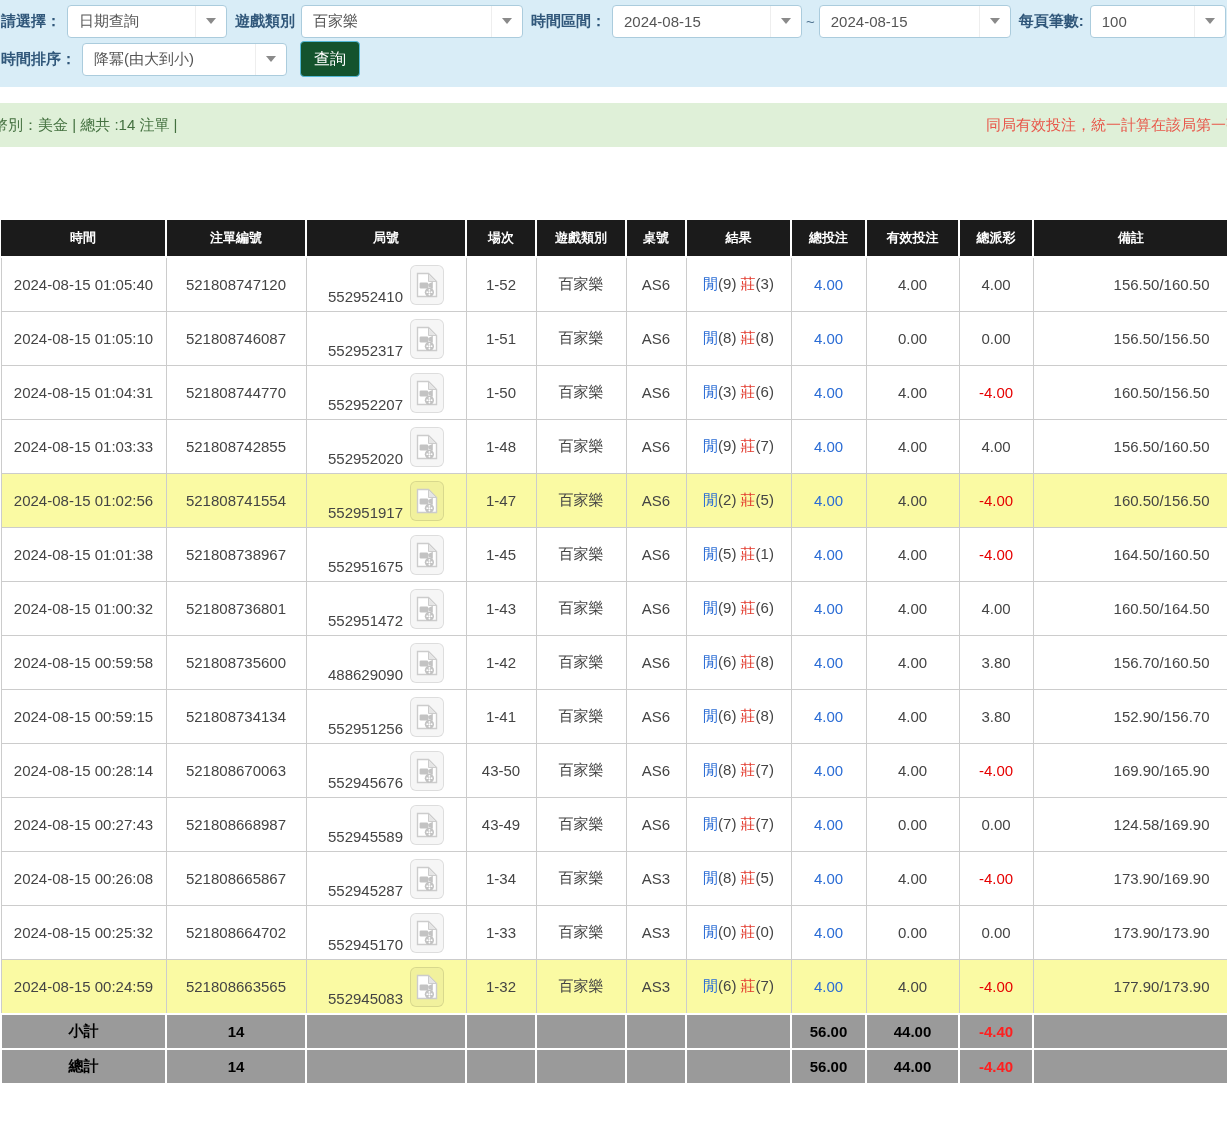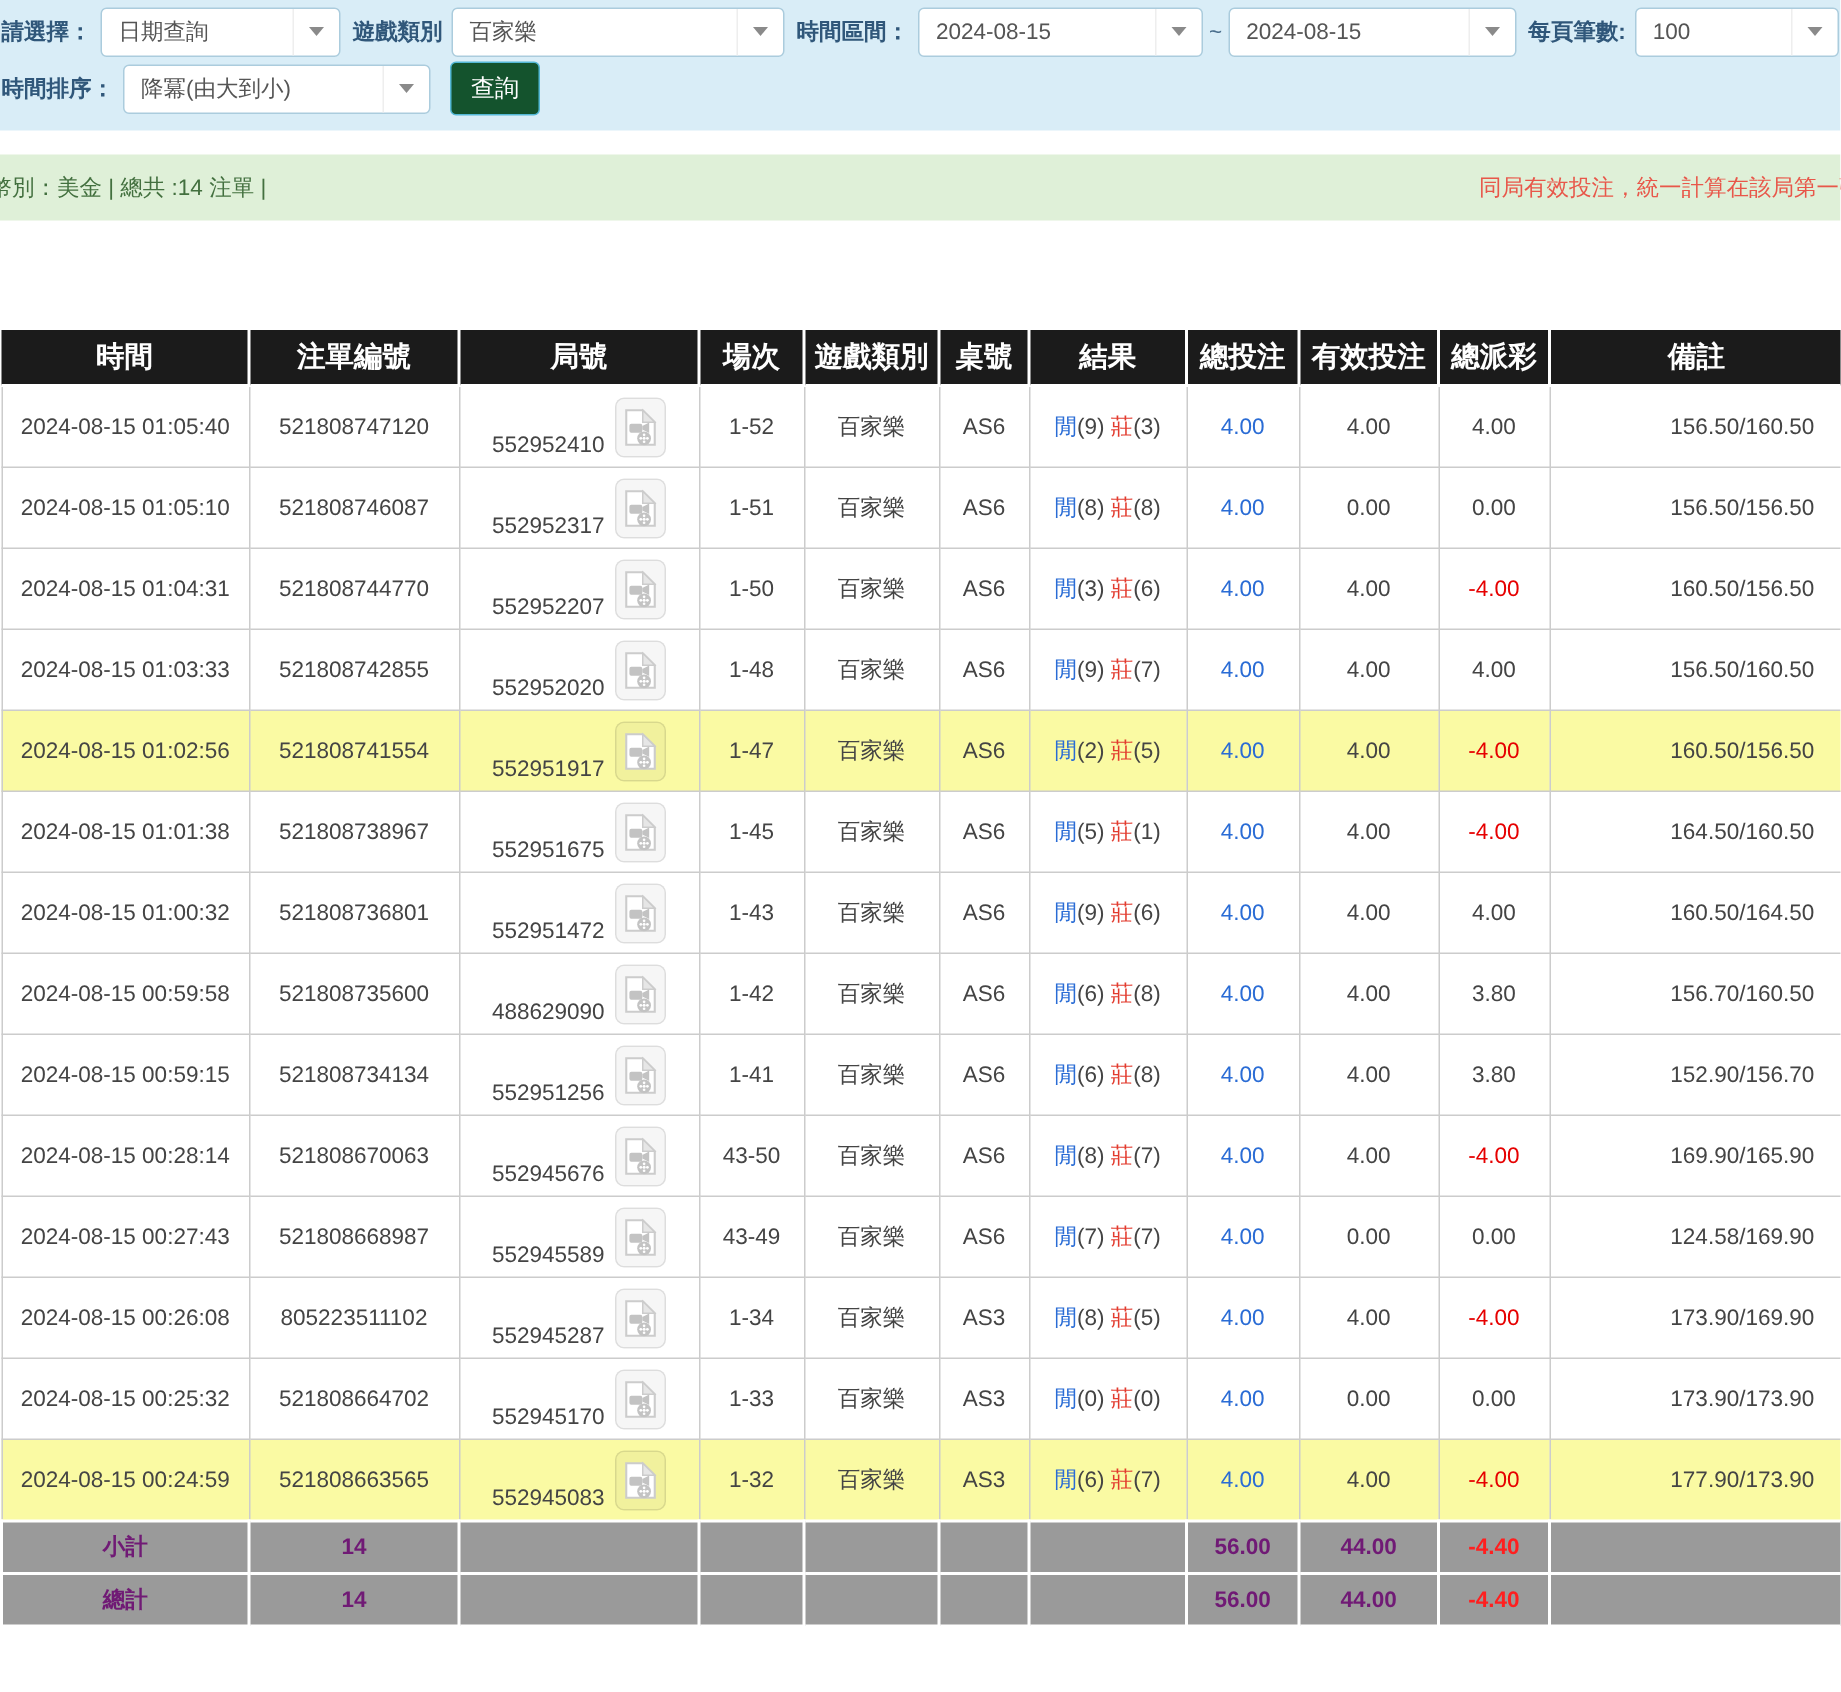--- a/index.html
+++ b/index.html
@@ -34,40 +34,40 @@
     background:#dff0d8;height:44px;margin-top:16px;
     display:flex;align-items:center;justify-content:space-between;
     font-size:15px;color:#43703f;
   }
   .summary-left{margin-left:-7px;white-space:nowrap;}
   .summary-right{color:#e8574a;white-space:nowrap;margin-right:-14px;}
   
   .table-wrap{margin-top:73px;}
   table{width:1227px;border-collapse:collapse;table-layout:fixed;font-size:15px;color:#444;}
   thead th{
-    background:#1b1b1b;color:#fff;font-size:19px;font-weight:bold;height:36px;
+    background:#1b1b1b;color:#fff;font-size:13px;font-weight:bold;height:36px;
     border-left:2px solid #fff;border-bottom:2px solid #fff;padding:0;
   }
   thead th:first-child{border-left:none;}
   tbody td{height:53px;border:1px solid #ccc;text-align:center;background:#fff;padding:0;}
   tbody tr.hl td{background:#fafaa3;}
   td.note{text-align:right;padding-right:18px;}
   .link-blue{color:#2a6cd5;cursor:pointer;}
   .neg{color:#e60000;}
   .res-p{color:#2a6cd5;}
   .res-b{color:#e23b2e;}
   .res-score{color:#444;}
   .round-cell{display:flex;align-items:flex-end;justify-content:center;gap:7px;}
   .vid-btn{
     display:inline-flex;align-items:center;justify-content:center;
     width:34px;height:40px;border:1px solid rgba(0,0,0,0.10);border-radius:6px;
     background:rgba(0,0,0,0.035);cursor:pointer;padding:0;
   }
   tfoot td{
-    background:#9a9a9a;color:#701a75;font-weight:bold;font-size:15px;height:33px;
+    background:#9a9a9a;color:#000000;font-weight:bold;font-size:15px;height:33px;
     border:2px solid #fff;text-align:center;padding:0;
   }
   tfoot td.neg{color:#ff1f1f;}
 </style>
 </head>
 <body>
 
 <div class="toolbar">
   <div class="t-row row1">
     <span class="lbl">請選擇：</span>
@@ -478,21 +478,21 @@
           <td>百家樂</td>
           <td>AS6</td>
           <td class="result"><span class="res-p">閒</span><span class="res-score">(7)</span> <span class="res-b">莊</span><span class="res-score">(7)</span></td>
           <td><span class="link-blue">4.00</span></td>
           <td>0.00</td>
           <td>0.00</td>
           <td class="note">124.58/169.90</td>
         </tr>
         <tr>
           <td>2024-08-15 00:26:08</td>
-          <td>805223511102</td>
+          <td>521808665867</td>
           <td>
             <div class="round-cell">
               <span>552945287</span>
               <button class="vid-btn">
   <svg width="22" height="26" viewBox="0 0 22 26">
     <path d="M1.5 1.5 h11 l8 8 v15 h-19 z" fill="#ffffff" stroke="#cccccc" stroke-width="1.4"></path>
     <path d="M12.5 1.5 l8 8 h-8 z" fill="#e6e6e6" stroke="#cccccc" stroke-width="1"></path>
     <rect x="3.6" y="10.5" width="8.6" height="6" rx="1.3" fill="#c3c3c3"></rect>
     <path d="M12.2 12 l4.6-2.3 v7 l-4.6-2.3 z" fill="#c3c3c3"></path>
     <circle cx="13.4" cy="20.2" r="4.6" fill="#c3c3c3"></circle>

